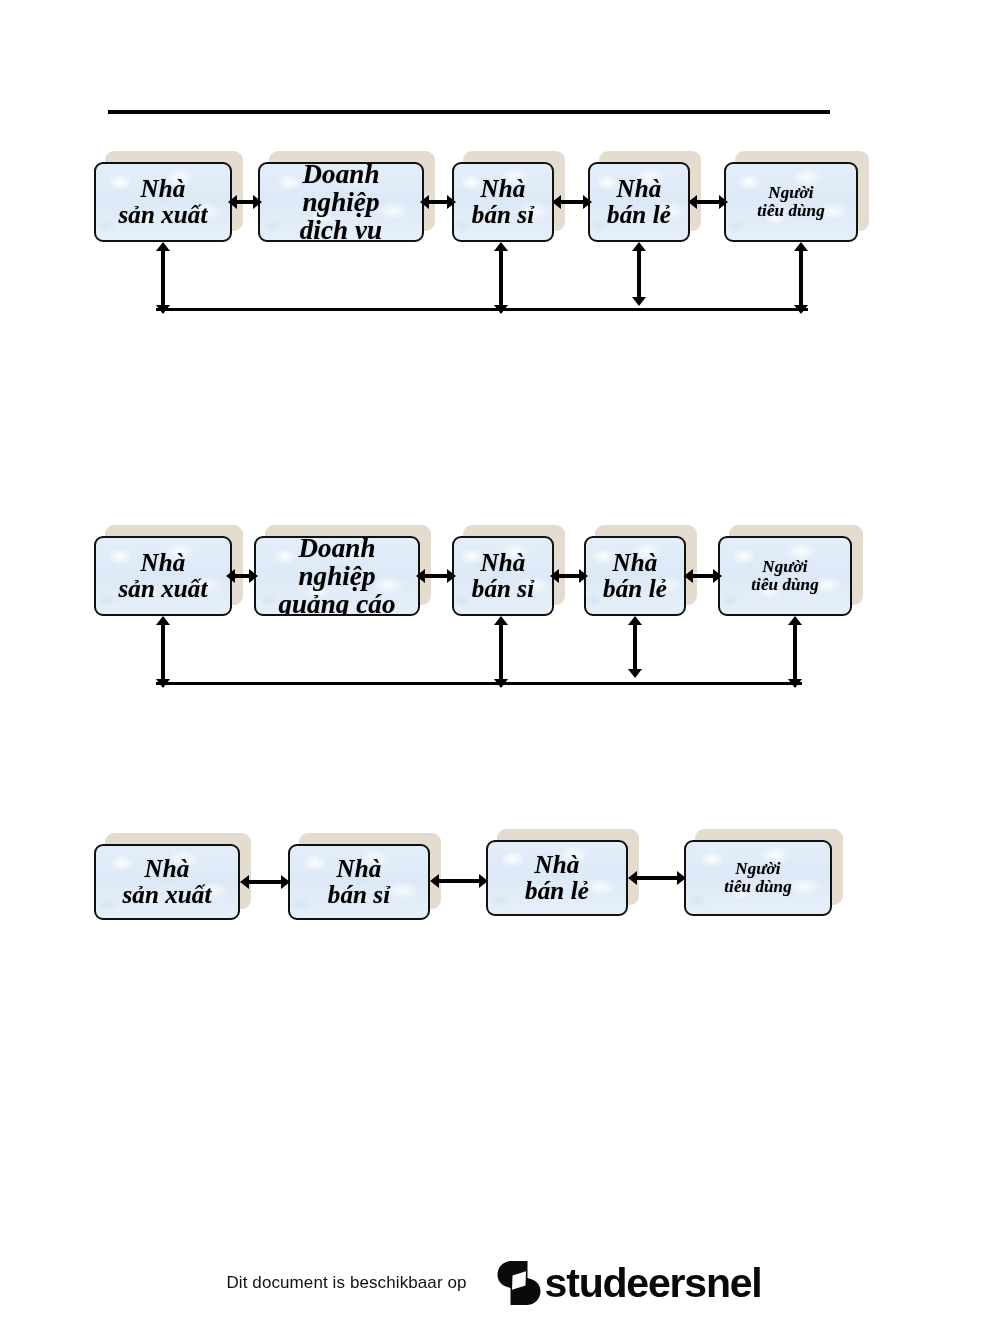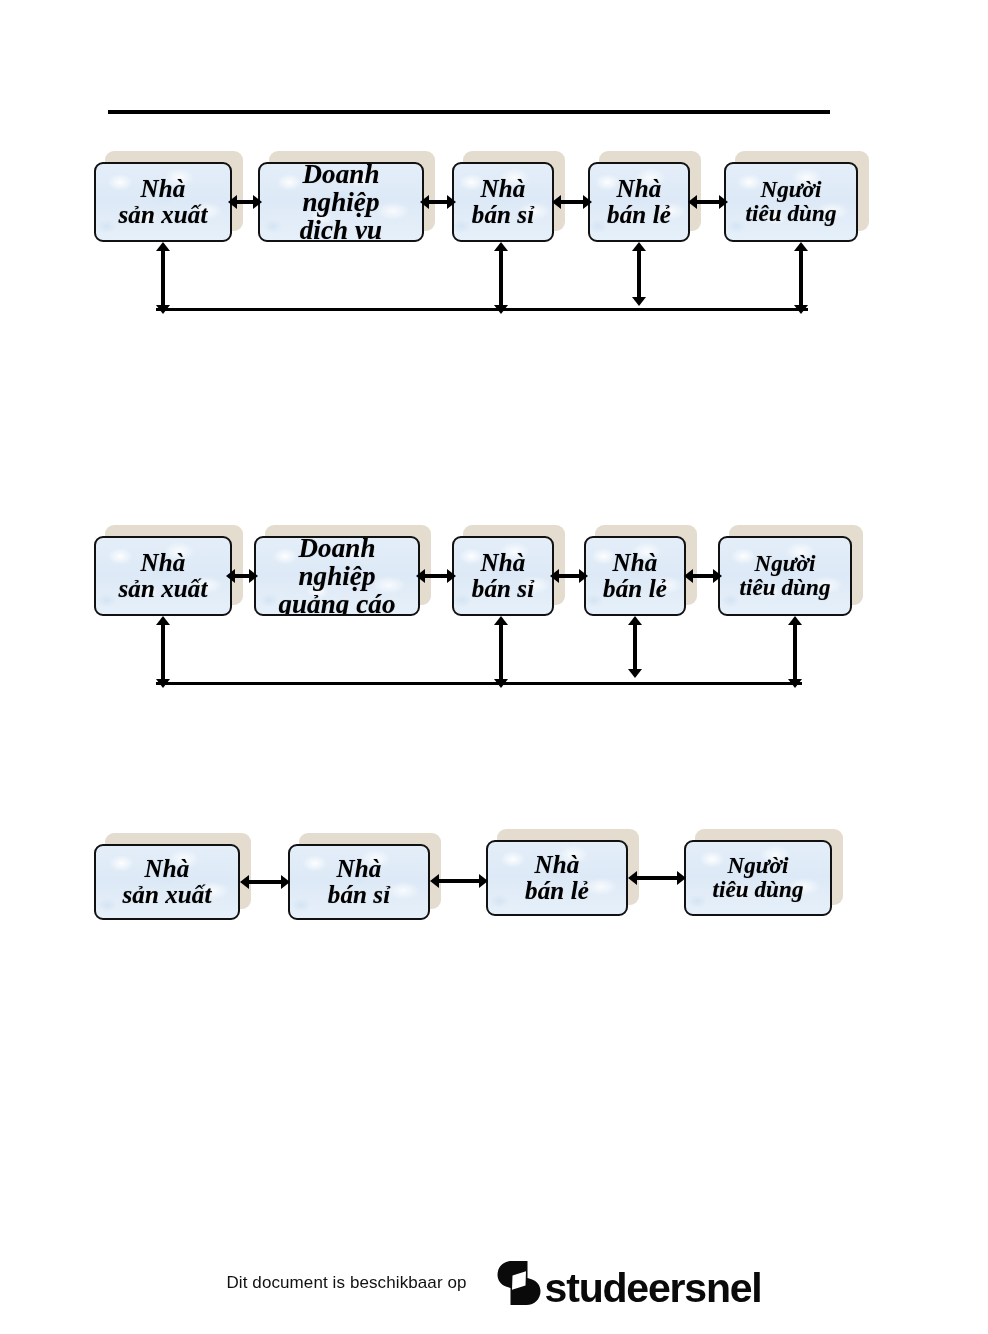--- a/index.html
+++ b/index.html
@@ -87,21 +87,21 @@
     font-weight: bold;
     color: #000000;
     text-align: center;
     line-height: 1.04;
     white-space: pre-line;
     letter-spacing: .1px;
     text-shadow: 0 0 1px rgba(0,0,0,.35);
     padding: 0 4px;
   }
   .size-s .label { font-size: 25px; }
-  .size-m .label { font-size: 23px; }
+  .size-m .label { font-size: 17px; }
   .size-l .label { font-size: 27px; }
 
   
   .hconn {
     position: absolute;
     height: 14px;
     z-index: 2;
   }
   .hconn .bar {
     position: absolute;
@@ -165,21 +165,21 @@
   }
   .footer-text {
     font-family: "Liberation Sans", sans-serif;
     font-size: 17px;
     color: #111111;
     letter-spacing: .1px;
     white-space: nowrap;
   }
   .brand {
     display: flex;
-    align-items: flex-end;
+    align-items: center;
     gap: 0;
   }
   .brand-name {
     font-family: "Liberation Sans", sans-serif;
     font-weight: bold;
     font-size: 41px;
     color: #0a0a0a;
     letter-spacing: -1.2px;
     line-height: 1;
   }

